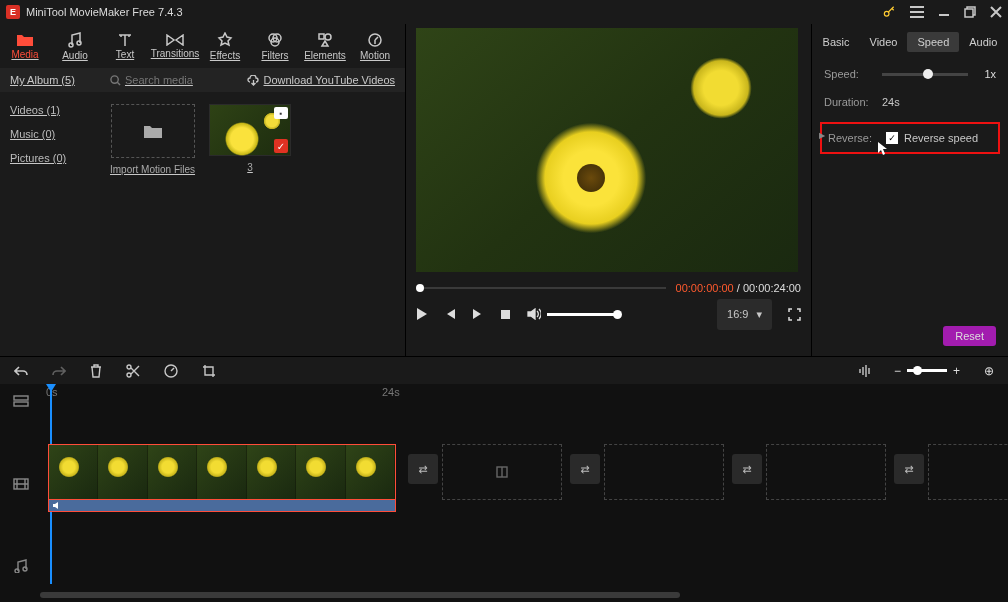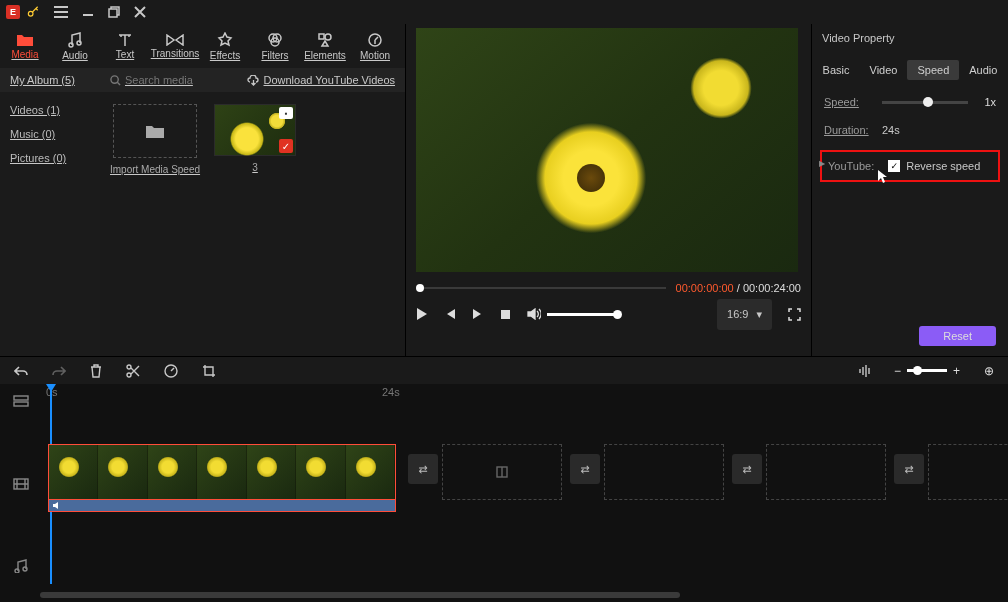--- a/index.html
+++ b/index.html
@@ -54,31 +54,31 @@
 .vol-track { width:70px; height:3px; background:#fff; position:relative; }
 .vol-thumb { position:absolute; right:-5px; top:-3px; width:9px; height:9px; background:#fff; border-radius:50%; }
 .ctrl-spacer { flex:1; }
 .ratio { background:#2b2b2b; padding:9px 10px; border-radius:3px; display:flex; align-items:center; gap:8px; cursor:pointer; }
 .right { width:196px; background:#1a1a1a; display:flex; flex-direction:column; }
 .right-head { height:28px; display:flex; align-items:center; padding:0 10px; color:#c8c8c8; }
 .tabs { display:flex; justify-content:center; gap:0; margin:8px 10px 0 10px; }
 .tab { padding:4px 10px; color:#cfcfcf; cursor:pointer; border-radius:2px; }
 .tab.active { background:#3a3a3a; }
 .fieldrow { display:flex; align-items:center; padding:0 12px; margin-top:16px; gap:10px; }
-.fieldrow .lbl { width:48px; color:#9a9a9a;text-decoration:underline; }
+.fieldrow .lbl { width:48px; color:#9a9a9a; }
 .slider { flex:1; height:3px; background:#444; position:relative; }
 .slider .th { position:absolute; left:48%; top:-4px; width:10px; height:10px; background:#eee; border-radius:50%; }
 .speed-val { width:18px; text-align:right; color:#ddd; }
 .reverse-box { margin:14px 8px 0 8px; border:2px solid #e11; padding:8px 6px; display:flex; align-items:center; position:relative; }
 .reverse-box .lbl { color:#9a9a9a; margin-right:14px; }
 .chk { width:12px; height:12px; background:#fff; display:flex; align-items:center; justify-content:center; color:#000; font-size:9px; margin-right:6px; }
 .cursor { position:absolute; left:56px; top:18px; color:#fff; font-size:11px; }
 .reverse-caret { position:absolute; left:-3px; top:7px; color:#888; font-size:8px; }
 .reset-row { margin-top:auto; padding:10px 12px 10px 0; display:flex; justify-content:flex-end; }
-.reset { background:#8b5cf6; padding:4px 24px; border-radius:3px; color:#ddd; cursor:pointer; }
+.reset { background:#a21caf; padding:4px 12px; border-radius:3px; color:#ddd; cursor:pointer; }
 .tlbar { height:28px; background:#1a1a1a; display:flex; align-items:center; padding:0 14px; gap:24px; border-top:1px solid #000; }
 .tlbar .ic { color:#c8c8c8; cursor:pointer; font-size:13px; }
 .tlbar .spacer { flex:1; }
 .zoom { display:flex; align-items:center; gap:6px; }
 .zoom-line { width:40px; height:3px; background:#fff; position:relative; }
 .zoom-th { position:absolute; left:6px; top:-3px; width:9px; height:9px; background:#fff; border-radius:50%; }
 .zbtn { color:#ddd; cursor:pointer; font-size:12px; }
 .timeline { background:#111; height:218px; position:relative; display:flex; }
 .tl-left { width:42px; background:#111; display:flex; flex-direction:column; }
 .tl-icon { height:36px; display:flex; align-items:center; justify-content:center; color:#888; font-size:13px; }
@@ -95,20 +95,21 @@
 .swap { position:absolute; top:70px; width:30px; height:30px; background:#2a2a2a; border-radius:3px; display:flex; align-items:center; justify-content:center; color:#bbb; cursor:pointer; }
 .drop { position:absolute; top:60px; width:120px; height:56px; border:1px dashed #444; display:flex; align-items:center; justify-content:center; color:#666; }
 .hscroll { position:absolute; left:40px; bottom:4px; height:6px; width:640px; background:#3a3a3a; border-radius:3px; }
 svg { display:block; }
 </style>
 </head>
 <body>
 
 <div class="titlebar">
   <div class="app-icon">E</div>
+  <div class="titlebar-title">MiniTool MovieMaker Free 7.4.3</div>
   <div class="titlebar-right">
     <span class="titlebar-btn key-icon">
       <svg width="14" height="14" viewBox="0 0 24 24" fill="none" stroke="#ffcc33" stroke-width="2">
           <circle cx="8" cy="15" r="4"></circle>
           <path d="M11 12l9-9M17 6l3 3"></path>
         </svg>
     </span>
     <span class="titlebar-btn">
       <svg width="14" height="12" viewBox="0 0 14 12">
           <path d="M0 1h14M0 6h14M0 11h14" stroke="#c8c8c8" stroke-width="2"></path>
@@ -238,21 +239,21 @@
         <div class="side-item">Music (0)</div>
         <div class="side-item">Pictures (0)</div>
       </div>
       <div class="thumbs">
         <div class="thumb-col">
           <div class="import-box">
             <svg width="20" height="16" viewBox="0 0 20 16" fill="#aaa">
                 <path d="M1 3h6l2 2h10v10H1z"></path>
               </svg>
           </div>
-          <div class="thumb-cap">Import Media Speed</div>
+          <div class="thumb-cap">Import Motion Files</div>
         </div>
         <div class="thumb-col">
           <div class="thumb-vid">
             <div class="flower-a"></div>
               <div class="flower-b"></div>
             <div class="cam-badge">▪</div>
             <div class="check">✓</div>
           </div>
           <div class="thumb-cap">3</div>
         </div>
@@ -312,43 +313,40 @@
       </div>
       <span class="ctrl">
           <svg width="13" height="13" viewBox="0 0 13 13" fill="none" stroke="#ddd" stroke-width="1.5">
             <path d="M1 4V1h3M12 4V1H9M1 9v3h3M12 9v3H9"></path>
           </svg>
         </span>
     </div>
   </div>
 
   <div class="right">
-    <div class="right-head">
-        <span>Video Property</span>
-      </div>
     <div class="tabs">
       <div class="tab">Basic</div>
       <div class="tab">Video</div>
       <div class="tab active">Speed</div>
       <div class="tab">Audio</div>
     </div>
     <div class="fieldrow">
       <span class="lbl">Speed:</span>
       <div class="slider">
           <div class="th"></div>
         </div>
       <span class="speed-val">1x</span>
     </div>
     <div class="fieldrow">
       <span class="lbl">Duration:</span>
       <span>24s</span>
     </div>
     <div class="reverse-box">
       <span class="reverse-caret">▶</span>
-      <span class="lbl">YouTube:</span>
+      <span class="lbl">Reverse:</span>
       <span class="chk">✓</span>
       <span>Reverse speed</span>
       <span class="cursor">
           <svg width="10" height="14" viewBox="0 0 10 14" fill="#fff">
             <path d="M0 0l0 11 3-3 2 5 2-1-2-5h4z"></path>
           </svg>
         </span>
     </div>
     <div class="reset-row">
       <div class="reset">Reset</div>

